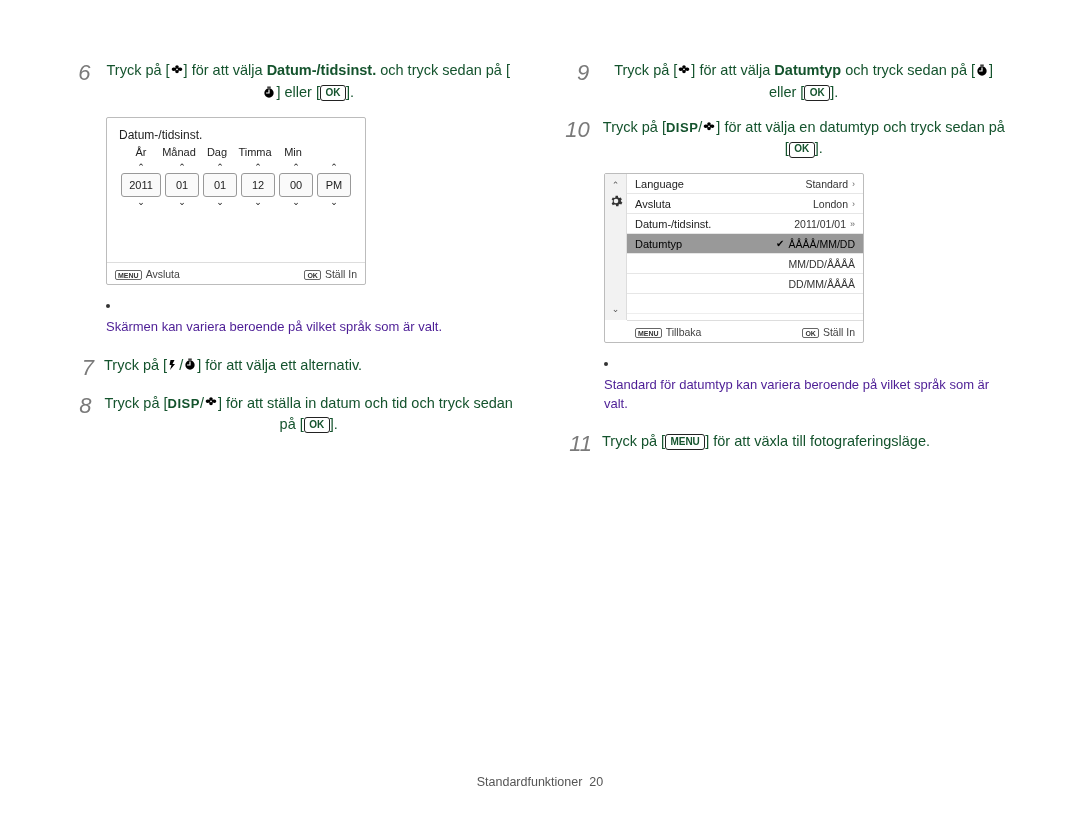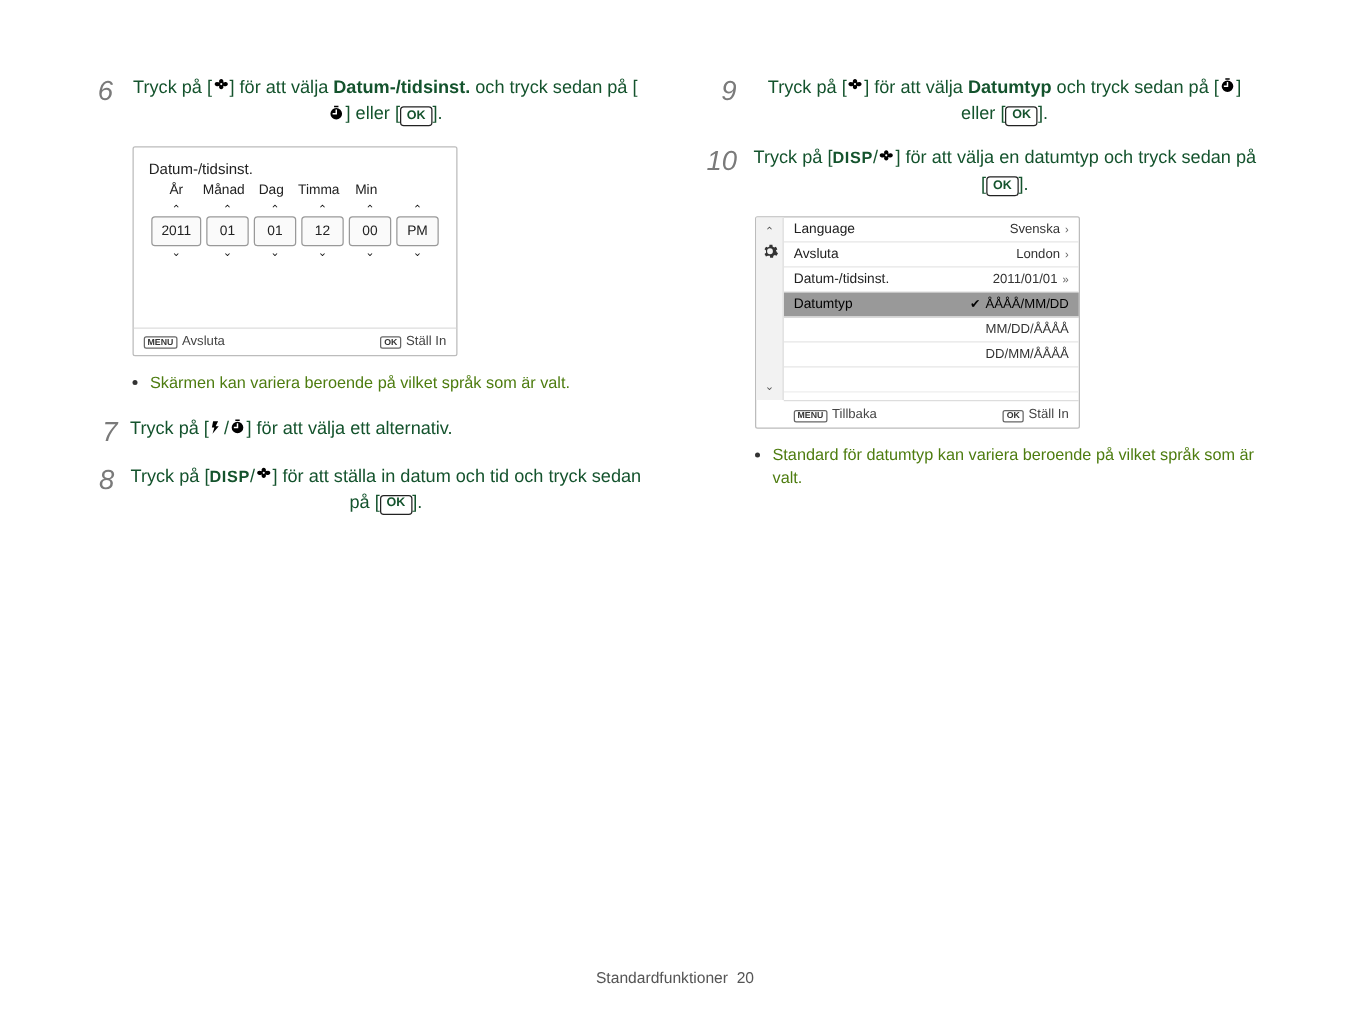--- a/index.html
+++ b/index.html
@@ -11,21 +11,21 @@
   .step { display: flex; gap: 10px; margin-bottom: 14px; }
   .num { font-size: 22px; font-weight: 400; color: #7a7a7a; width: 22px; text-align: right; font-style: italic; line-height: 1; padding-top: 2px; }
   .num.wide { width: 28px; }
   .body { font-size: 14.5px; line-height: 1.45; color: #14532d; text-align: center; }
   .body .bold { font-weight: 700; }
   .ico { display:inline-block; vertical-align:middle; }
   .ok-box { display:inline-flex; align-items:center; justify-content:center; border:1.5px solid #222; border-radius:3px; min-width:26px; height:16px; font-size:10px; font-weight:700; padding:0 3px; position:relative; top:-1px;}
   .menu-box { display:inline-flex; align-items:center; justify-content:center; border:1.5px solid #222; border-radius:3px; min-width:40px; height:16px; font-size:10px; font-weight:700; padding:0 4px; position:relative; top:-1px;}
   .disp-txt { font-weight:700; font-size:13px; letter-spacing:.5px; }
   svg.ico-svg { display:inline-block; vertical-align:middle; position:relative; top:-1px; }
-  .bullet-note { display:flex; gap:10px; font-size:13px; color:#4d7c0f; margin: 12px 0 18px 34px; line-height:1.4;}
+  .bullet-note { display:flex; gap:10px; font-size:13px; color:#4c1d95; margin: 12px 0 18px 34px; line-height:1.4;flex-direction:column;}
   .bullet-note .dot { width:4px; height:4px; background:#333; border-radius:50%; margin-top:7px; flex:0 0 auto;}
   
   .lcd { border:1px solid #bcbcbc; width:260px; margin:8px 0 6px 34px; border-radius:2px; background:#fff; font-size:11px; color:#222;}
   .lcd1 { height:168px; position:relative; }
   .lcd1 .hdr { padding:10px 12px 4px; font-size:12px; }
   .lcd1 .labels { display:flex; gap:0; justify-content:center; font-size:11px; padding-bottom:4px;}
   .lcd1 .labels span { width:38px; text-align:center; }
   .spinners { display:flex; justify-content:center; gap:4px; padding:0 8px;}
   .spincol { display:flex; flex-direction:column; align-items:center; }
   .chev { font-size:9px; color:#111; line-height:1; margin:1px 0;}
@@ -174,21 +174,21 @@
           <span><svg width="14" height="14" viewBox="0 0 24 24">
                 <path fill="#333" d="M12 8a4 4 0 1 0 4 4 4 4 0 0 0-4-4zm9 4a7 7 0 0 1-.1 1.1l2.1 1.6-2 3.4-2.5-1a7 7 0 0 1-1.9 1.1l-.4 2.6h-4l-.4-2.6A7 7 0 0 1 9 18.1l-2.5 1-2-3.4 2.1-1.6A7 7 0 0 1 6.5 12a7 7 0 0 1 .1-1.1L4.5 9.3l2-3.4 2.5 1A7 7 0 0 1 10.9 5.8L11.3 3.2h4l.4 2.6a7 7 0 0 1 1.9 1.1l2.5-1 2 3.4-2.1 1.6A7 7 0 0 1 21 12z"></path>
               </svg></span>
           <span style="flex:1"></span>
           <span style="margin-bottom:6px;">⌄</span>
         </div>
         <div>
           <div class="row">
               <span class="lbl">Language</span>
               <span class="val">
-                <span>Svenska</span>
+                <span>Standard</span>
                 <span class="chev-r">›</span>
               </span>
             </div>
           <div class="row">
               <span class="lbl">Avsluta</span>
               <span class="val">
                 <span>London</span>
                 <span class="chev-r">›</span>
               </span>
             </div>
@@ -224,20 +224,26 @@
           <span><span class="mini">MENU</span><span>Tillbaka</span></span>
           <span><span class="mini">OK</span><span>Ställ In</span></span>
         </div>
       </div>
 
       <div class="bullet-note" style="margin-left:40px;">
         <div class="dot"></div>
         <div>Standard för datumtyp kan variera beroende på vilket språk som är valt.</div>
       </div>
 
+      <div class="step">
+        <div class="num wide">11</div>
+        <div class="body">
+          <span>Tryck på [</span><span class="menu-box">MENU</span><span>] för att växla till fotograferingsläge.</span>
+        </div>
+      </div>
 
     </div>
   </div>
 
   <div class="page-foot">
     <span>Standardfunktioner</span>
     &nbsp;<span>20</span>
   </div>
 </div>
 

